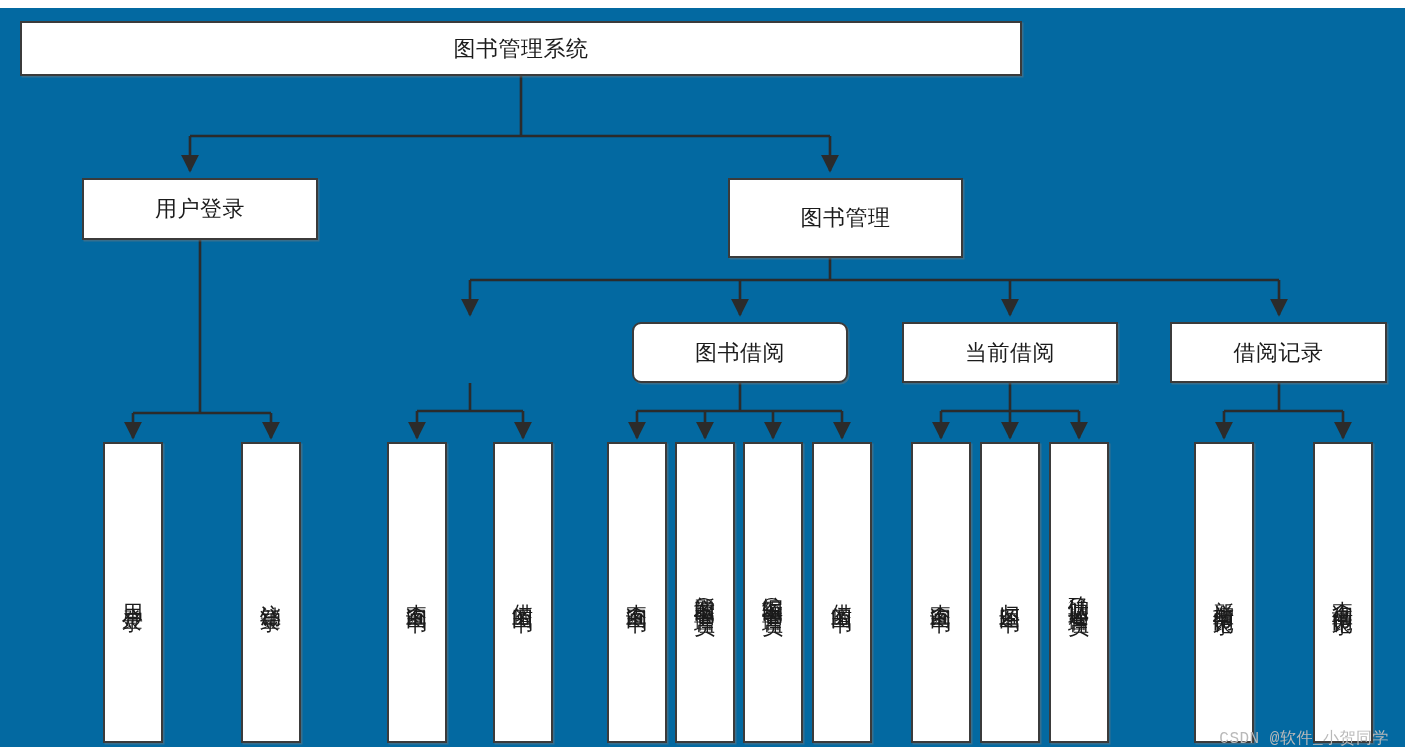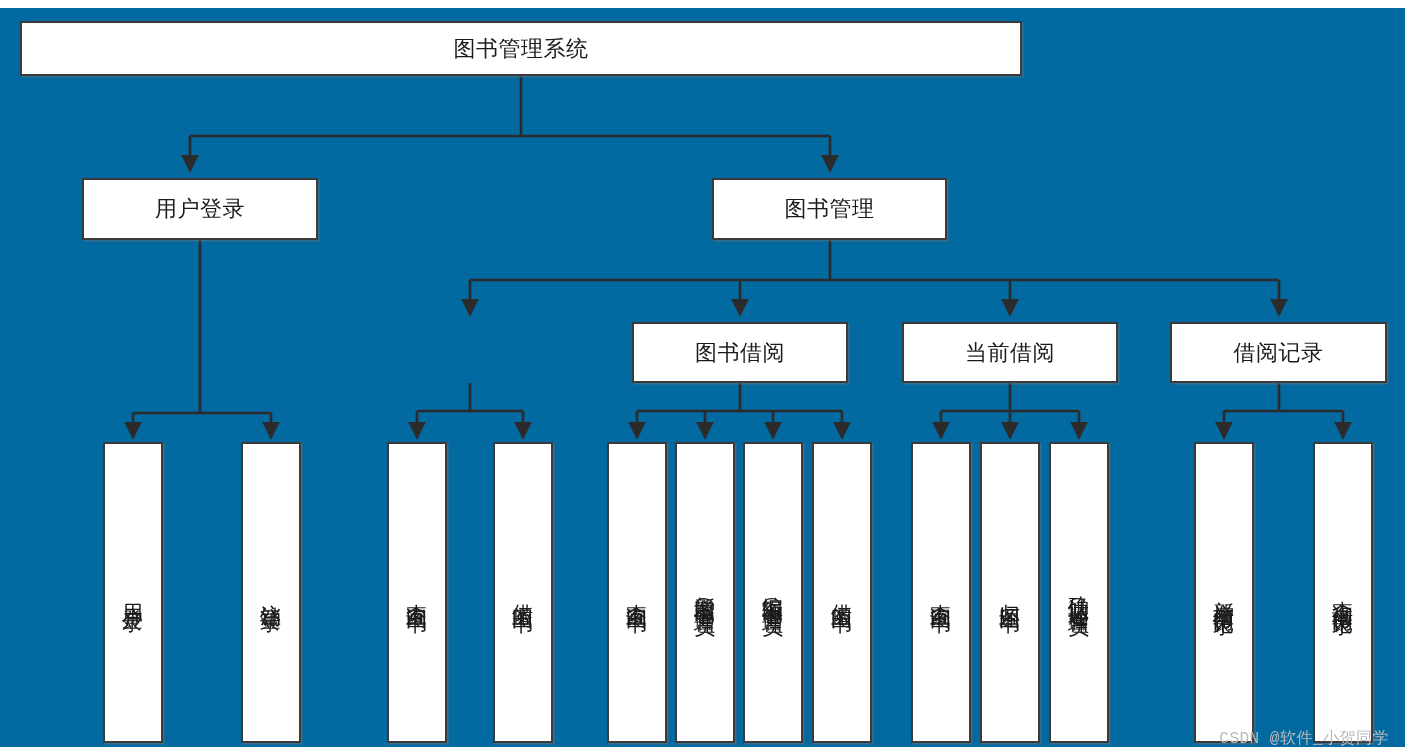--- a/index.html
+++ b/index.html
@@ -123,26 +123,26 @@
   </svg>
 
   <div class="node h" style="left:20px; top:13px; width:1002px; height:55px;">
     <span class="htext">图书管理系统</span>
   </div>
 
   <div class="node h" style="left:82px; top:170px; width:236px; height:62px;">
     <span class="htext">用户登录</span>
   </div>
 
-  <div class="node h" style="left:712px; top:170px; width:235px; height:62px;">
+  <div class="node h" style="left:728px; top:170px; width:235px; height:80px;">
     <span class="htext">图书管理</span>
   </div>
 
 
-  <div class="node h" style="left:632px; top:314px; width:216px; height:61px;">
+  <div class="node h" style="left:632px; top:314px; width:216px; height:61px;border-radius:9px;">
     <span class="htext">图书借阅</span>
   </div>
 
   <div class="node h" style="left:902px; top:314px; width:216px; height:61px;align-items:center;">
     <span class="htext">当前借阅</span>
   </div>
 
   <div class="node h" style="left:1170px; top:314px; width:217px; height:61px;">
     <span class="htext">借阅记录</span>
   </div>

